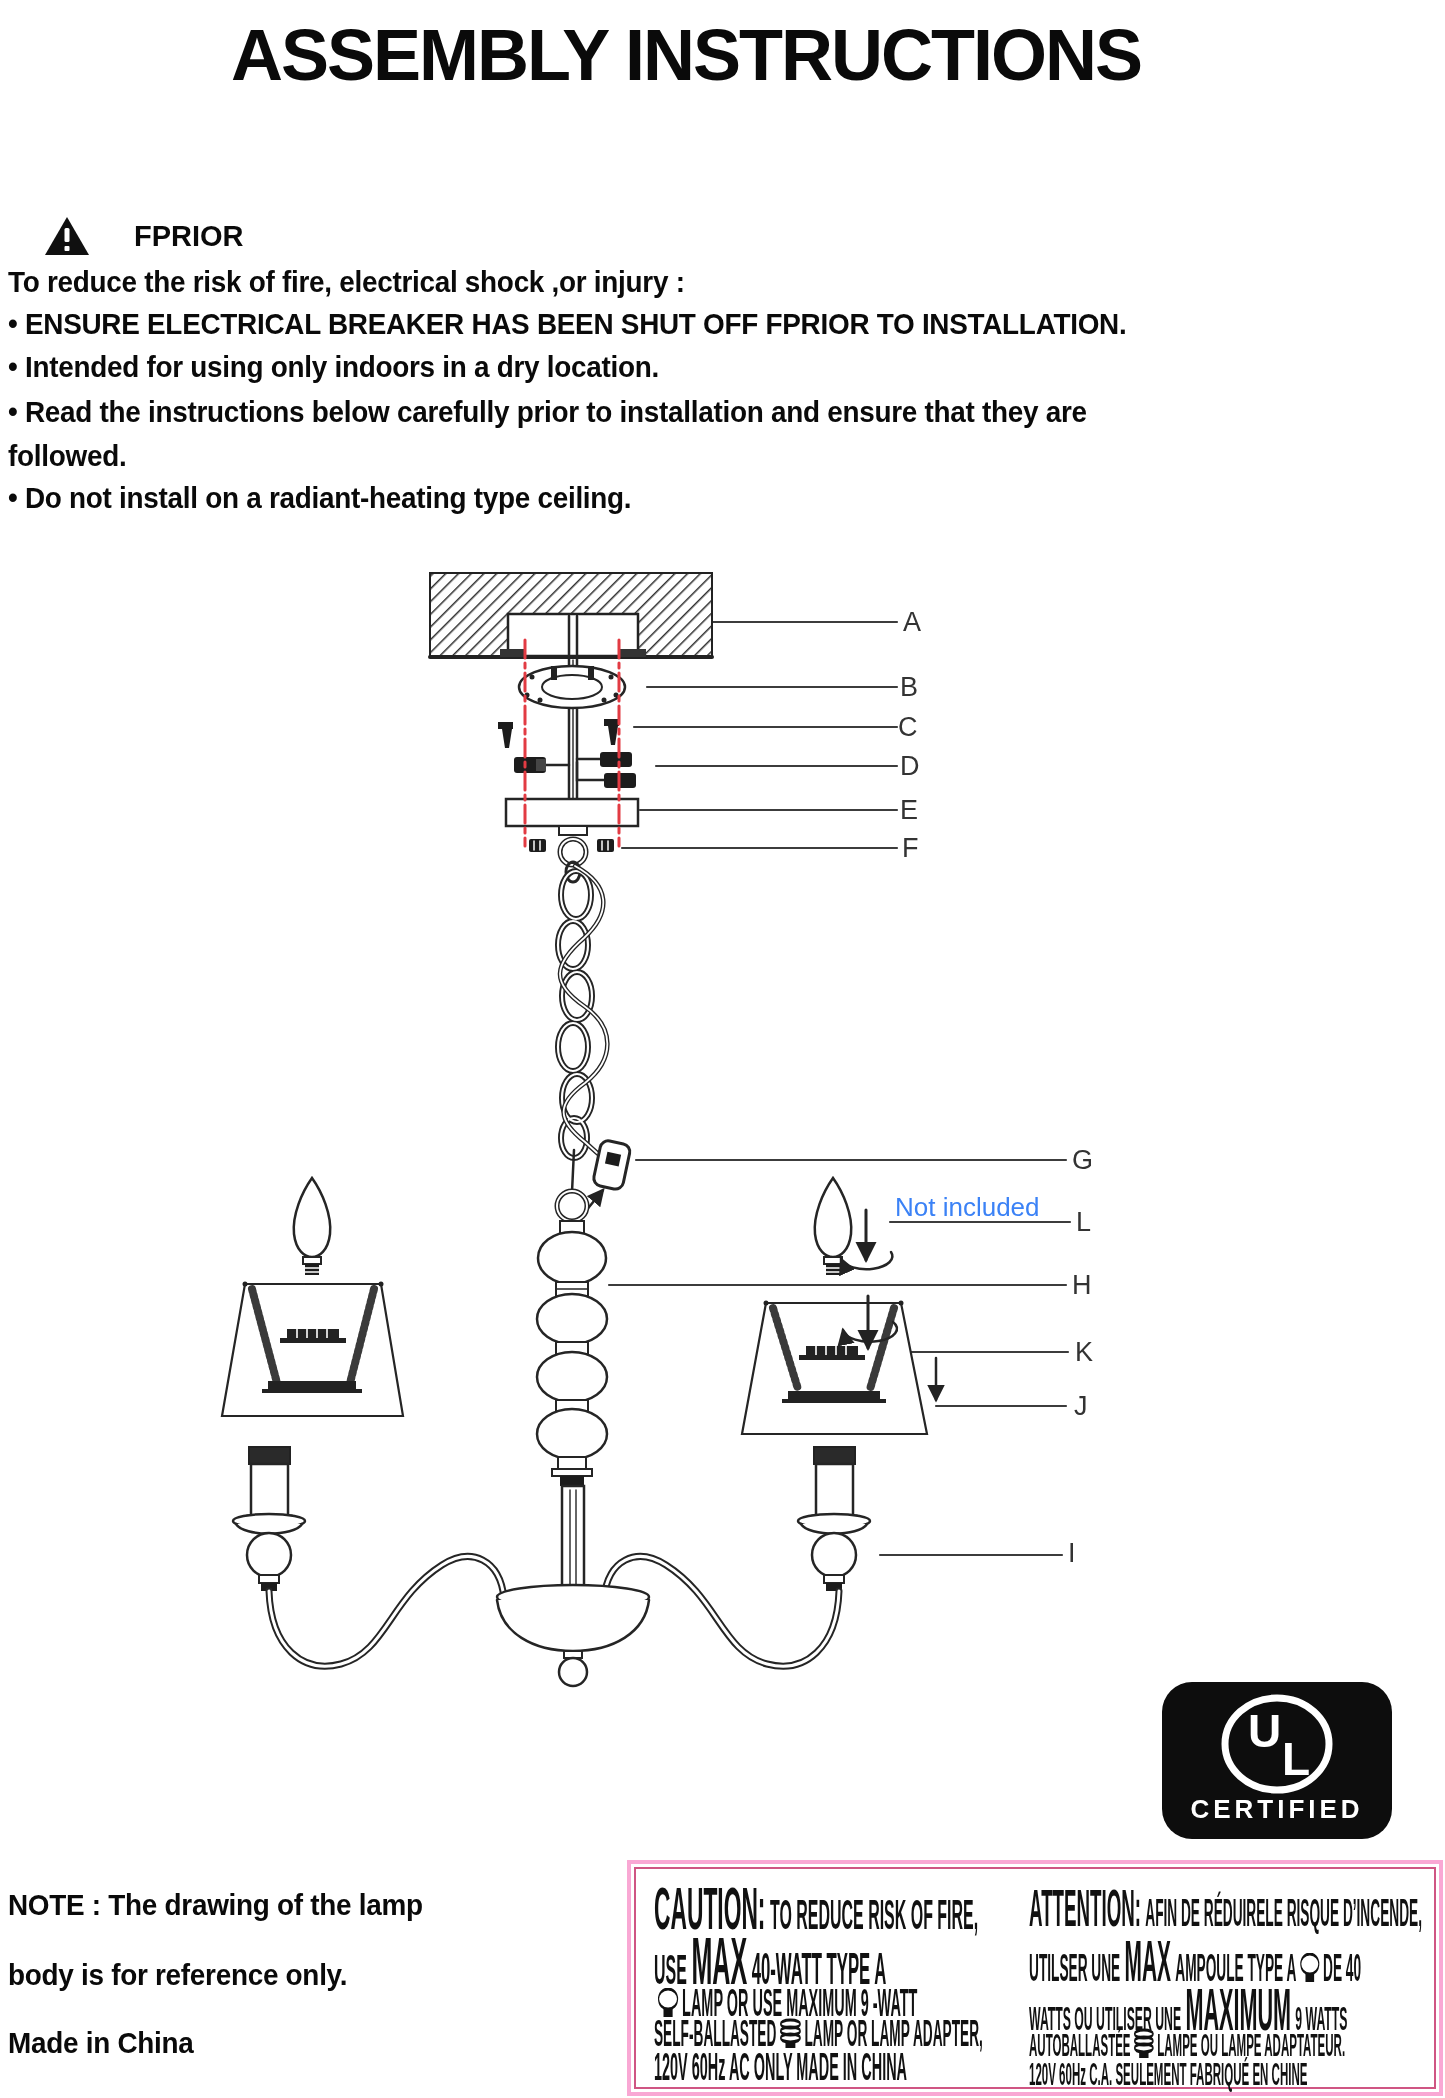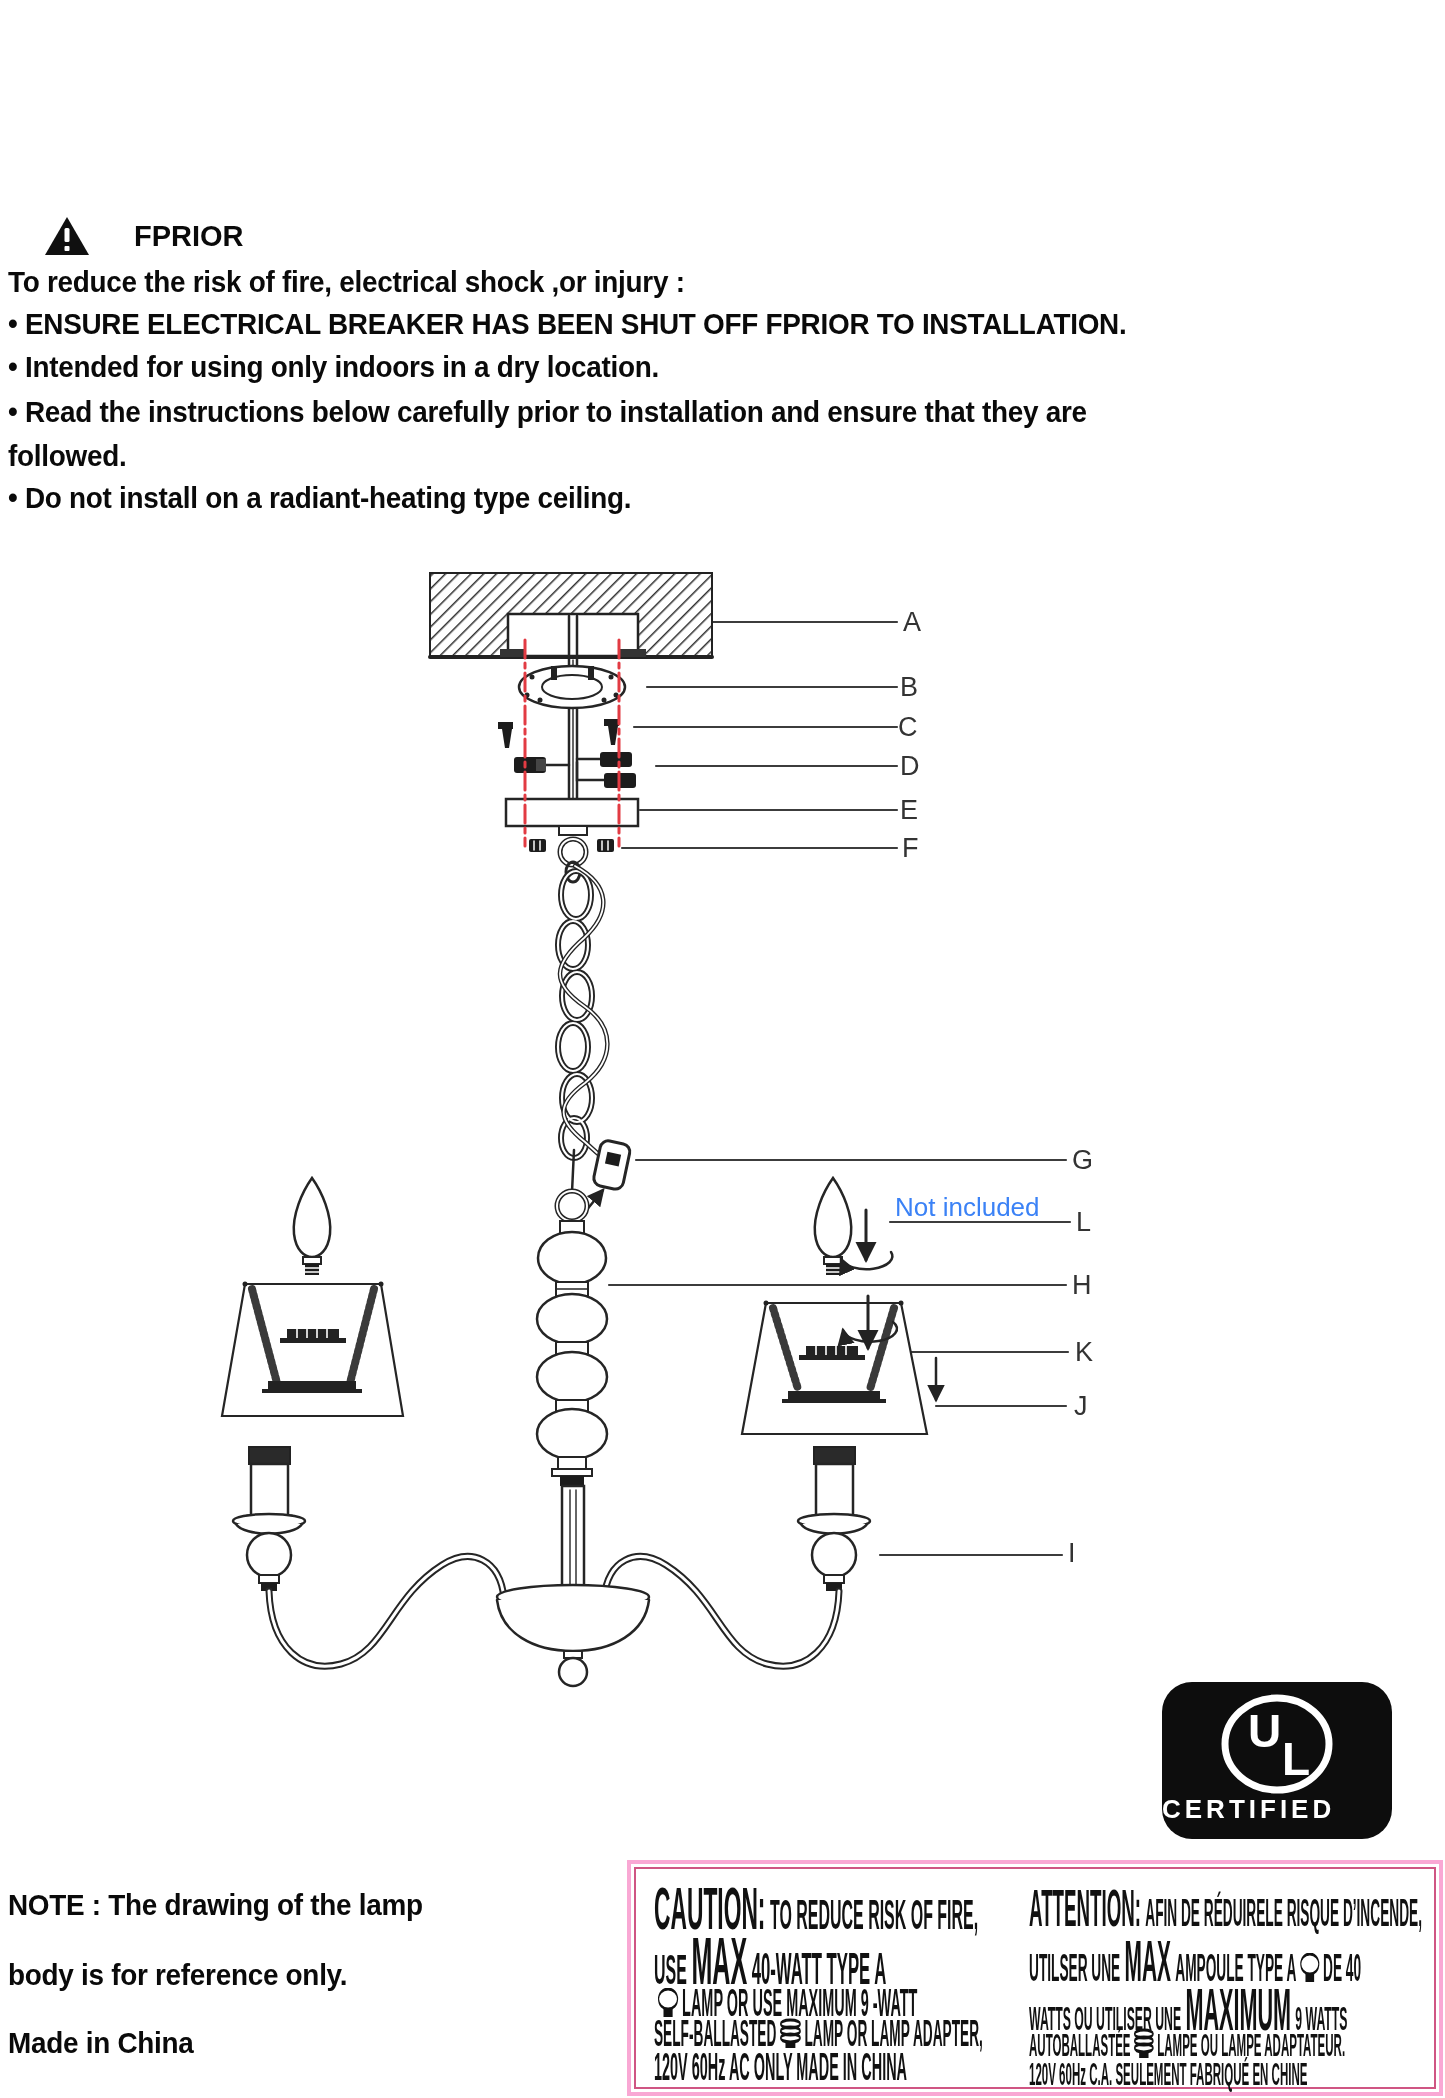--- a/index.html
+++ b/index.html
@@ -16,39 +16,40 @@
          transform:scaleX(0.93);transform-origin:left top;letter-spacing:-0.3px;}
 
   .plabel{position:absolute;font-size:27px;color:#333;}
   .notincl{position:absolute;left:895px;top:1192px;font-size:26px;color:#3b82f6;}
 
   
   .ulbadge{position:absolute;left:1162px;top:1682px;width:230px;height:157px;
            background:#0d0d0d;border-radius:30px;}
   .ulbadge .u{position:absolute;left:86px;top:22px;font-size:46px;font-weight:bold;color:#fff;}
   .ulbadge .l{position:absolute;left:120px;top:50px;font-size:46px;font-weight:bold;color:#fff;}
-  .ulbadge .cert{position:absolute;left:0;top:112px;width:230px;
+  .ulbadge .cert{position:absolute;left:0;top:112px;width:230px;text-align:center;
                  font-size:26px;font-weight:bold;color:#fff;letter-spacing:4px;}
 
   
   .caution{position:absolute;left:627px;top:1860px;width:808px;height:228px;
            background:#fff;border:4px solid #f9a8d4;
            box-shadow:inset 0 0 0 3px #ffffff, inset 0 0 0 5px #cf5583;}
   .ccol{position:absolute;top:0;height:228px;transform-origin:left top;font-weight:bold;color:#111;}
   .ccol-en{left:23px;width:1000px;transform:scaleX(0.38);}
   .ccol-fr{left:398px;width:1150px;transform:scaleX(0.36);}
   .cline{position:absolute;display:flex;align-items:baseline;white-space:nowrap;line-height:1;}
   .cline .gap{display:inline-block;width:12px;}
   .micon{position:relative;top:2px;margin:0 4px;}
 </style>
 </head>
 <body>
 
 <div id="page">
 
+  <div class="title">ASSEMBLY INSTRUCTIONS</div>
 
   <svg class="abs" style="left:44px;top:216px" width="46" height="40">
     <polygon points="23,1 45,39 1,39" fill="#101010"></polygon>
     <rect x="20.5" y="12" width="5" height="14" rx="1.5" fill="#fff"></rect>
     <rect x="20.5" y="30" width="5" height="5" rx="1" fill="#fff"></rect>
   </svg>
   <div class="warn-head">FPRIOR</div>
 
   <div class="wline" style="top:265px">To reduce the risk of fire, electrical shock ,or injury :</div>
   <div class="wline" style="top:307px">• ENSURE ELECTRICAL BREAKER HAS BEEN SHUT OFF FPRIOR TO INSTALLATION.</div>

